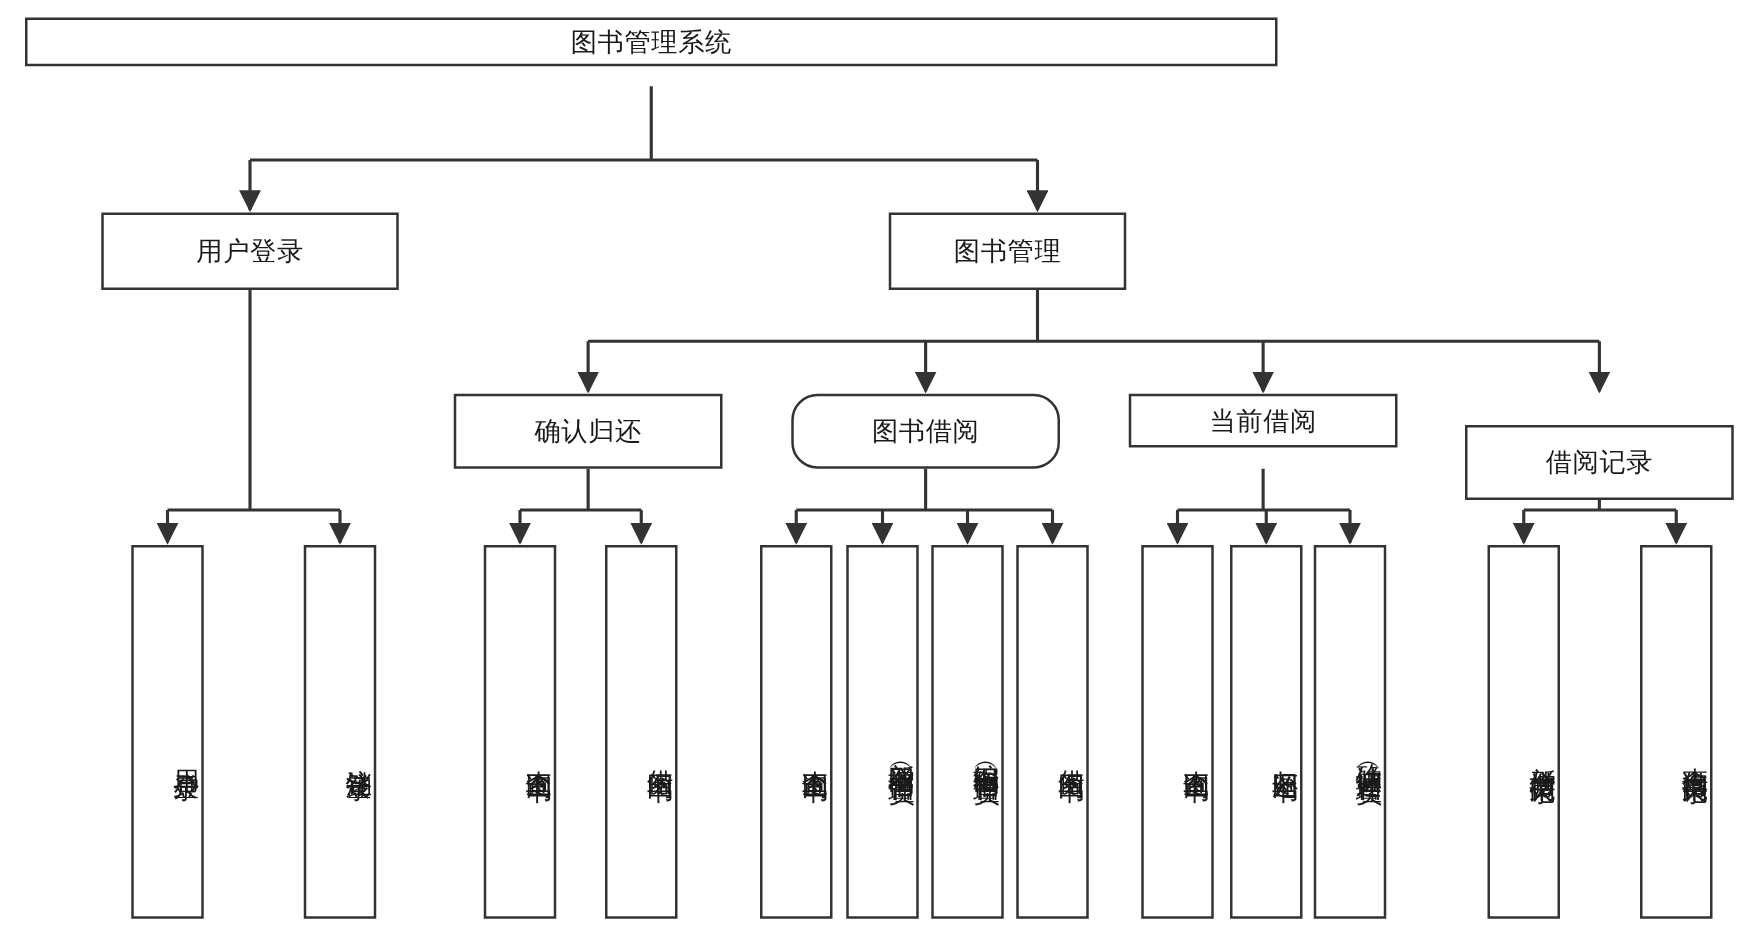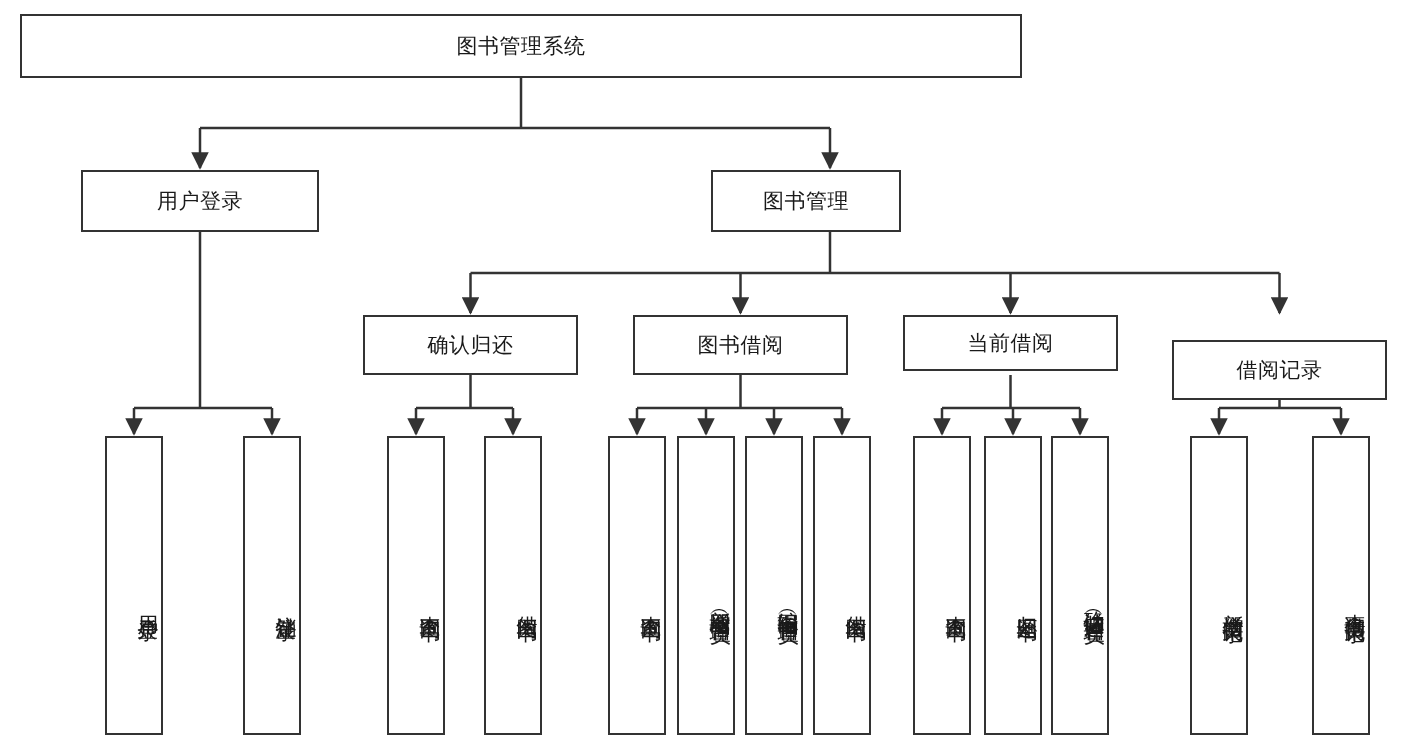--- a/index.html
+++ b/index.html
@@ -103,36 +103,36 @@
         <path d="M 1013 408 L 1013 434" marker-end="url(#arrow)"></path>
         <path d="M 1080 408 L 1080 434" marker-end="url(#arrow)"></path>
         <path d="M 1279.5 375 L 1279.5 408"></path>
         <path d="M 1219 408 L 1341 408"></path>
         <path d="M 1219 408 L 1219 434" marker-end="url(#arrow)"></path>
         <path d="M 1341 408 L 1341 434" marker-end="url(#arrow)"></path>
       </g>
   </svg>
 
   <div id="nodes">
-      <div class="node horiz" style="left: 20px; top: 14px; width: 1002px; height: 64px;">
+      <div class="node horiz" style="left: 20px; top: 14px; width: 1002px; height: 39px;">
         <span class="nlabel">图书管理系统</span>
       </div>
       <div class="node horiz" style="left: 81px; top: 170px; width: 238px; height: 62px;">
         <span class="nlabel">用户登录</span>
       </div>
       <div class="node horiz" style="left: 711px; top: 170px; width: 190px; height: 62px;">
         <span class="nlabel">图书管理</span>
       </div>
       <div class="node horiz" style="left: 363px; top: 315px; width: 215px; height: 60px;">
         <span class="nlabel">确认归还</span>
       </div>
-      <div class="node horiz" style="left: 633px; top: 315px; width: 215px; height: 60px;">
+      <div class="node horiz" style="left: 633px; top: 315px; width: 215px; height: 60px; border-radius: 21px;">
         <span class="nlabel">图书借阅</span>
       </div>
-      <div class="node horiz" style="left: 903px; top: 315px; width: 215px; height: 56px;">
+      <div class="node horiz" style="left: 903px; top: 315px; width: 215px; height: 43px;">
         <span class="nlabel">当前借阅</span>
       </div>
       <div class="node horiz" style="left: 1172px; top: 315px; width: 215px; height: 60px; margin-top: 25px;">
         <span class="nlabel">借阅记录</span>
       </div>
       <div class="node vert" style="left: 105px; top: 436px; width: 58px; height: 299px;">
         <span class="nlabel">用户登录</span>
       </div>
       <div class="node vert" style="left: 243px; top: 436px; width: 58px; height: 299px;">
         <span class="nlabel">注销登录</span>

